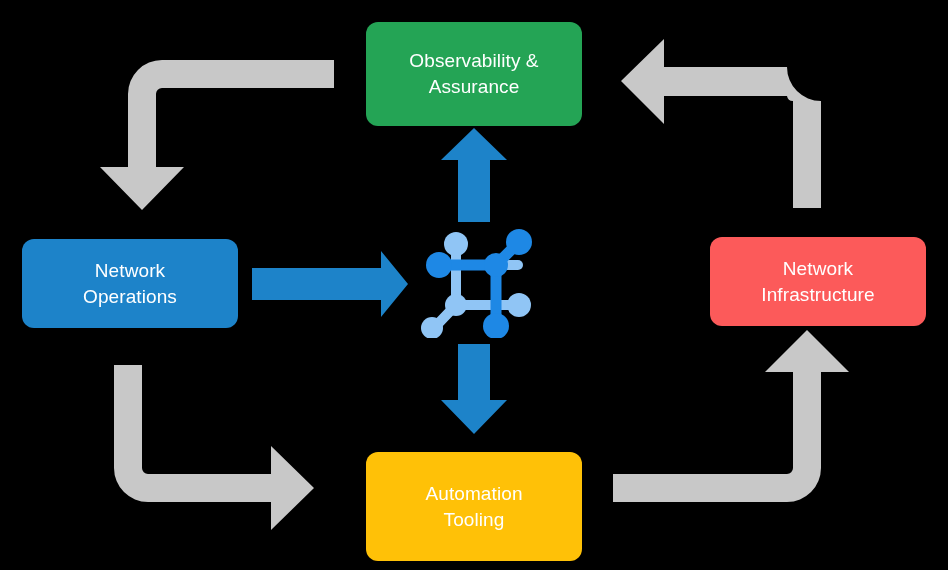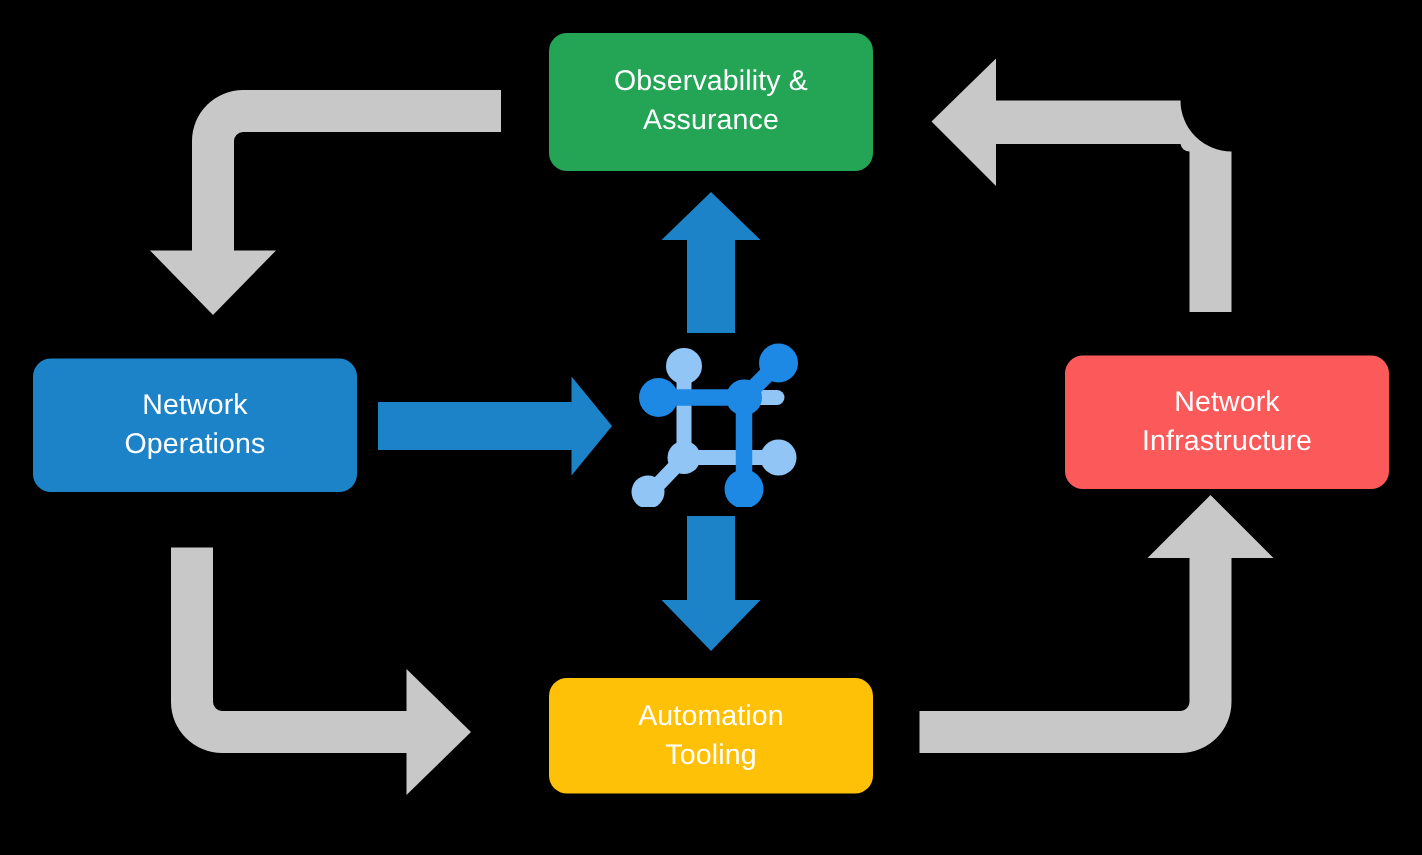--- a/index.html
+++ b/index.html
@@ -29,33 +29,33 @@
     color: #ffffff;
     font-size: 19px;
     line-height: 1.35;
     font-weight: 400;
     letter-spacing: 0.1px;
     box-sizing: border-box;
     padding: 4px 10px;
     white-space: pre-line;
   }
   #box-observability {
-    left: 366px;  top: 22px;   width: 216px; height: 92px;
+    left: 366px;  top: 22px;   width: 216px; height: 104px;
     background: #24a455;
   }
   #box-network-operations {
     left: 22px;   top: 239px;  width: 216px; height: 89px;
     background: #1d83c9;
   }
   #box-network-infrastructure {
     left: 710px;  top: 237px;  width: 216px; height: 89px;
     background: #fc5a5a;
   }
   #box-automation-tooling {
-    left: 366px;  top: 452px;  width: 216px; height: 77px;
+    left: 366px;  top: 452px;  width: 216px; height: 109px;
     background: #ffc107;
   }
   .svg-layer {
     position: absolute;
     left: 0; top: 0;
     width: 948px;
     height: 570px;
   }
   .net-icon {
     position: absolute;

